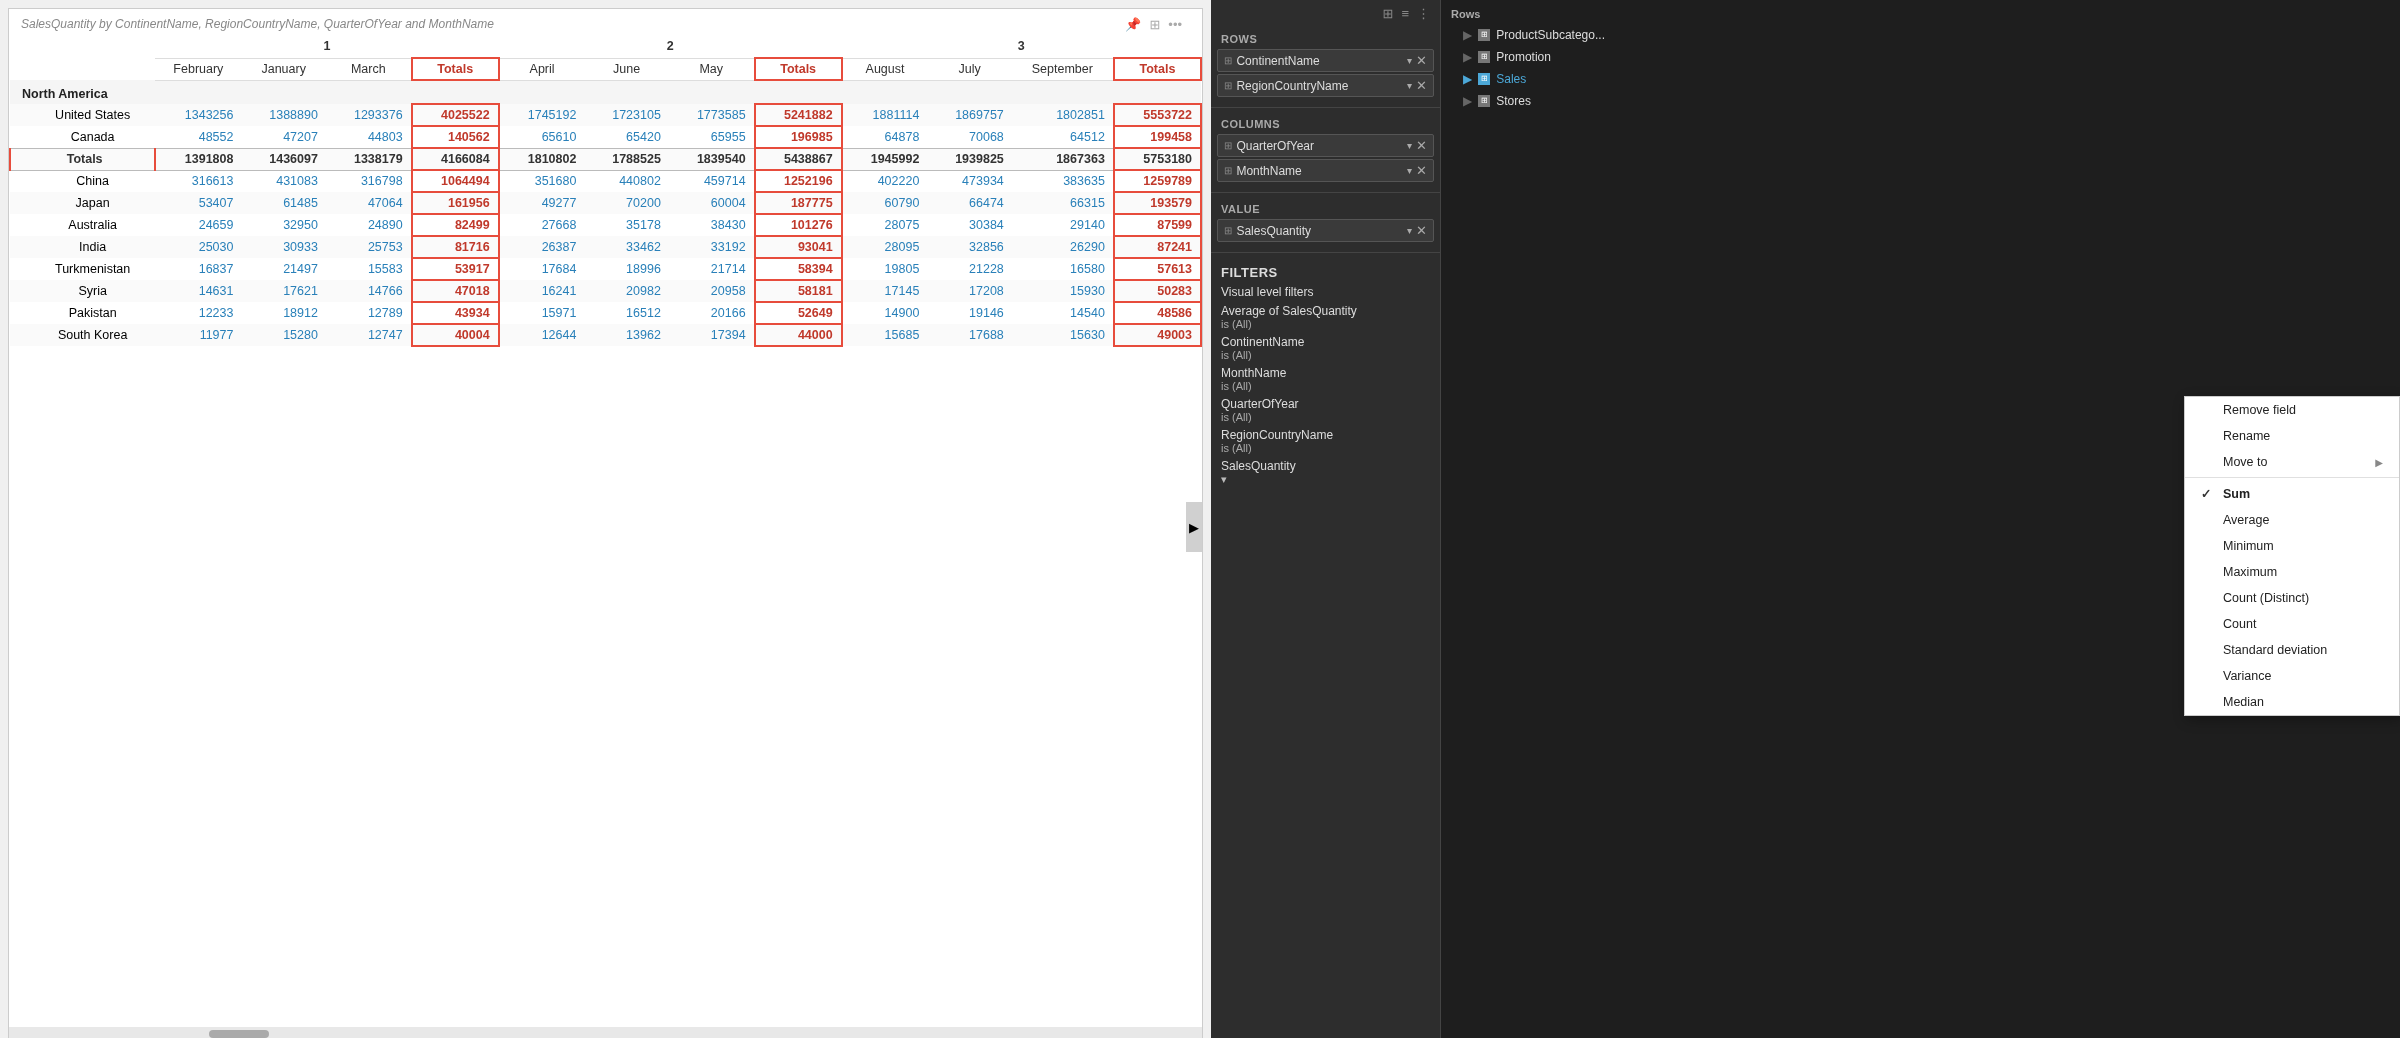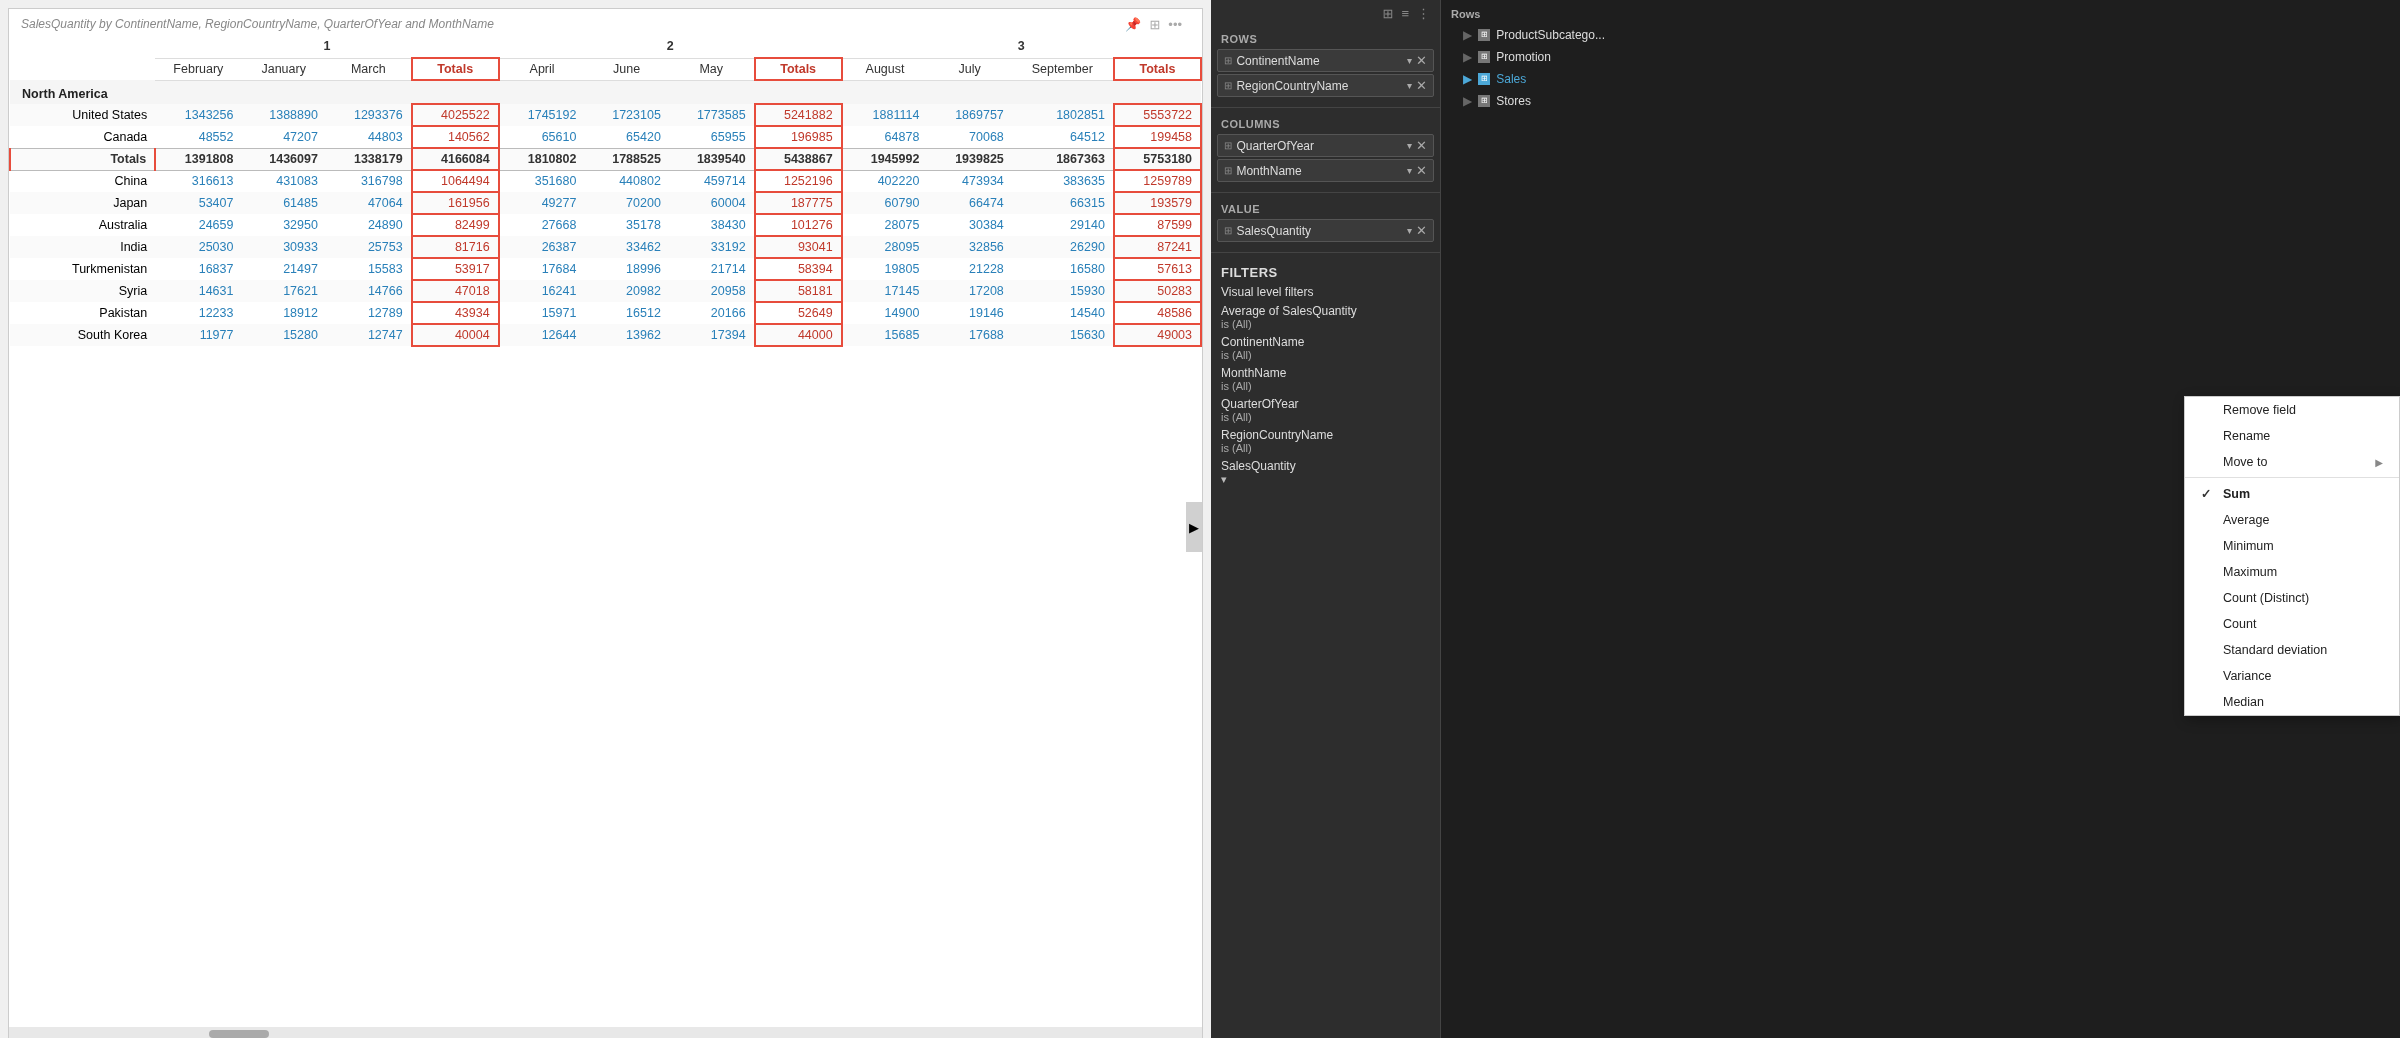--- a/index.html
+++ b/index.html
@@ -60,21 +60,21 @@
       font-weight: normal;
     }
 
     th, td {
       padding: 3px 8px;
       text-align: right;
       white-space: nowrap;
     }
 
     td:first-child, th:first-child {
-      text-align: right;
+      text-align: center;
       padding-left: 12px;
     }
 
     tr:nth-child(even) td { background: #fafafa; }
 
     .group-header td {
       font-weight: 700;
       color: #222;
       background: #f5f5f5;
       text-align: left;
@@ -89,21 +89,21 @@
       border-bottom: 1px solid #bbb;
     }
 
     .data-value {
       color: #2980b9;
     }
 
     .totals-col {
       border: 2px solid #e74c3c !important;
       color: #c0392b;
-      font-weight: 400;
+      font-weight: 700;
     }
 
     .totals-header {
       border: 2px solid #e74c3c;
       color: #c0392b;
       font-weight: 700;
       text-align: center;
     }
 
     .totals-row-box {

